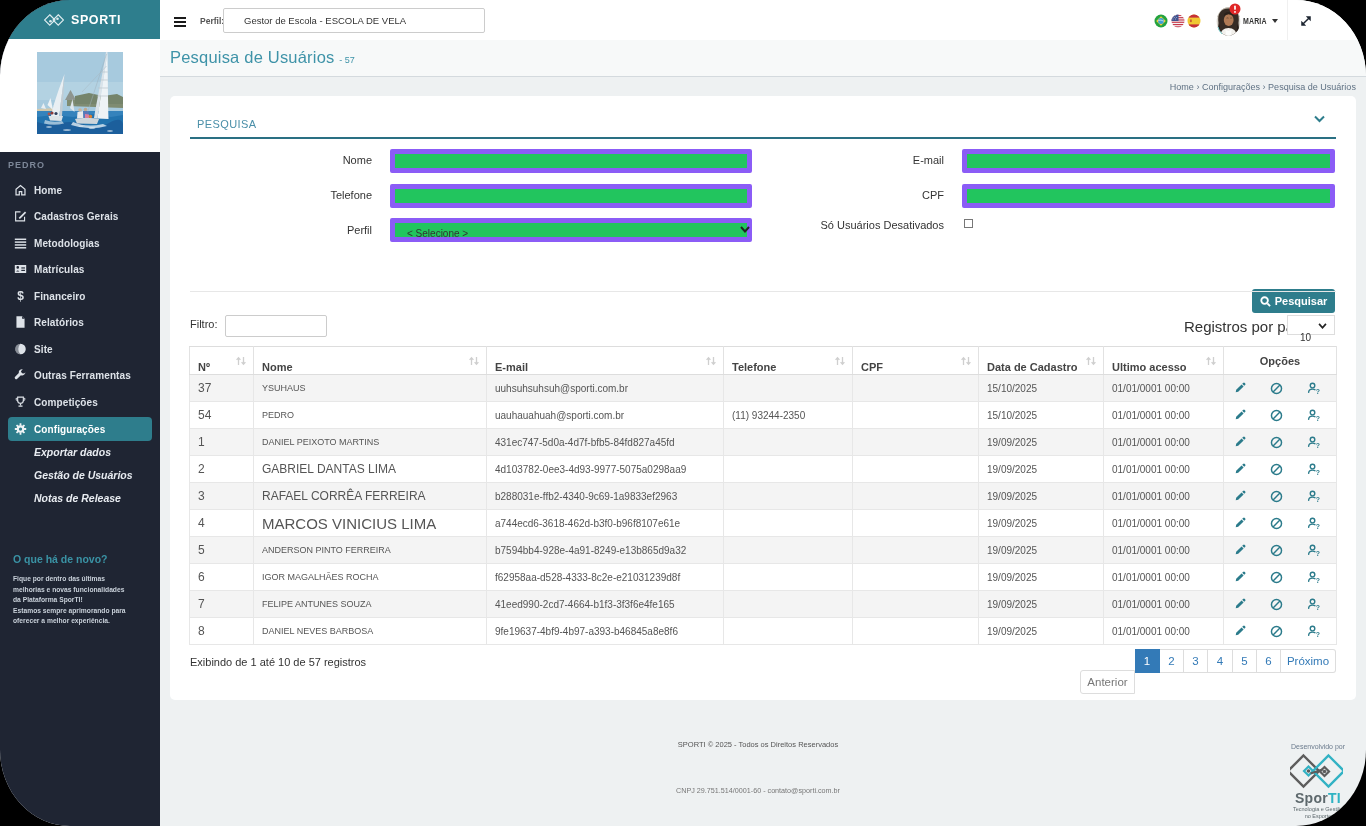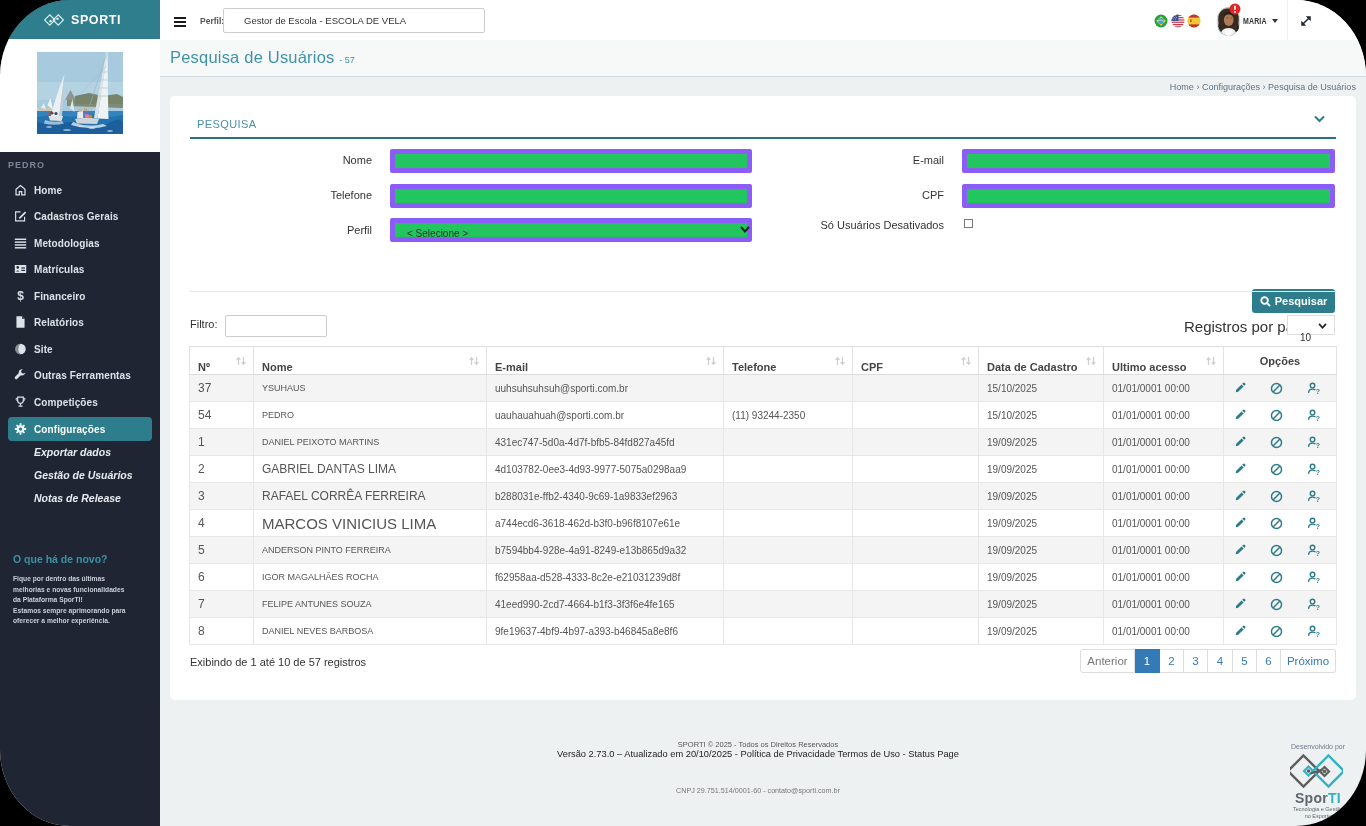--- a/index.html
+++ b/index.html
@@ -56,21 +56,21 @@
 table.grid td { border:1px solid #e7e7e7; height:27px; font-size:10px; color:#555; padding:0 0 0 8px; overflow:hidden; white-space:nowrap; }
 table.grid tr.odd td { background:#f4f4f4; }
 table.grid td.num { font-size:12px; }
 .sorticon { position:absolute; right:6px; top:8px; }
 .opt-icons { display:flex; justify-content:space-between; align-items:center; padding:0 16px 0 10px; } td.oc { padding:0 !important; }
 
 
 .exib { position:absolute; left:20px; top:560px; font-size:11px; color:#333; }
 .pager { position:absolute; right:20px; top:553px; display:flex; }
 .pager div { height:24px; line-height:23px; font-size:11.5px; border:1px solid #ddd; border-left:none; color:#337ab7; text-align:center; background:#fff; }
-.pager .first { border-left:1px solid #ddd; border-radius:3px 0 0 3px; color:#777; }
+.pager .first { border-left:1px solid #ddd; border-radius:3px 0 0 3px; color:#777;margin-top:21px; }
 .pager .last { border-radius:0 3px 3px 0; }
 .pager .act { background:#337ab7; color:#fff; border-color:#337ab7; }
 
 
 .f1 { position:absolute; left:160px; width:1196px; text-align:center; color:#555; }
 .devby { position:absolute; left:1283px; top:743px; width:70px; text-align:center; color:#6b7b8d; font-size:7px; }
 </style>
 </head>
 <body>
 <div class="win">
@@ -661,21 +661,20 @@
       <div style="width:24px">2</div>
       <div style="width:24px">3</div>
       <div style="width:25px">4</div>
       <div style="width:24px">5</div>
       <div style="width:24px">6</div>
       <div class="last" style="width:55px">Próximo</div>
     </div>
   </div>
 
   <div class="f1" style="top:740px;font-size:7.5px">SPORTI © 2025 - Todos os Direitos Reservados</div>
-  <div class="f1" style="top:749px;font-size:9.3px;color:#222">Versão 2.73.0 – Atualizado em 20/10/2025 - Política de Privacidade Termos de Uso - Status Page</div>
   <div class="f1" style="top:786px;font-size:7.2px;color:#777">CNPJ 29.751.514/0001-60 - contato@sporti.com.br</div>
 
   <div class="devby">Desenvolvido por</div>
   <svg class="abs" style="left:1290px;top:753px" width="53" height="36" viewBox="0 0 53 36">
     <g fill="none" stroke-width="2.4">
       <path d="M13.5 2.5 L29 18 L13.5 33.5 L-2 18 Z" stroke="#5d5d5d"></path>
       <path d="M38.5 2.5 L54 18 L38.5 33.5 L23 18 Z" stroke="#32b2c4"></path>
       <path d="M18.5 13.5 L23 18 L18.5 22.5 L14 18 Z" stroke="#32b2c4" stroke-width="2.2"></path>
       <path d="M34.5 14 L39 18.5 L34.5 23 L30 18.5 Z" stroke="#5d5d5d" stroke-width="2.2"></path>
       <line x1="20.5" y1="20.5" x2="32.5" y2="16.5" stroke="#5d5d5d" stroke-width="2.2"></line>

